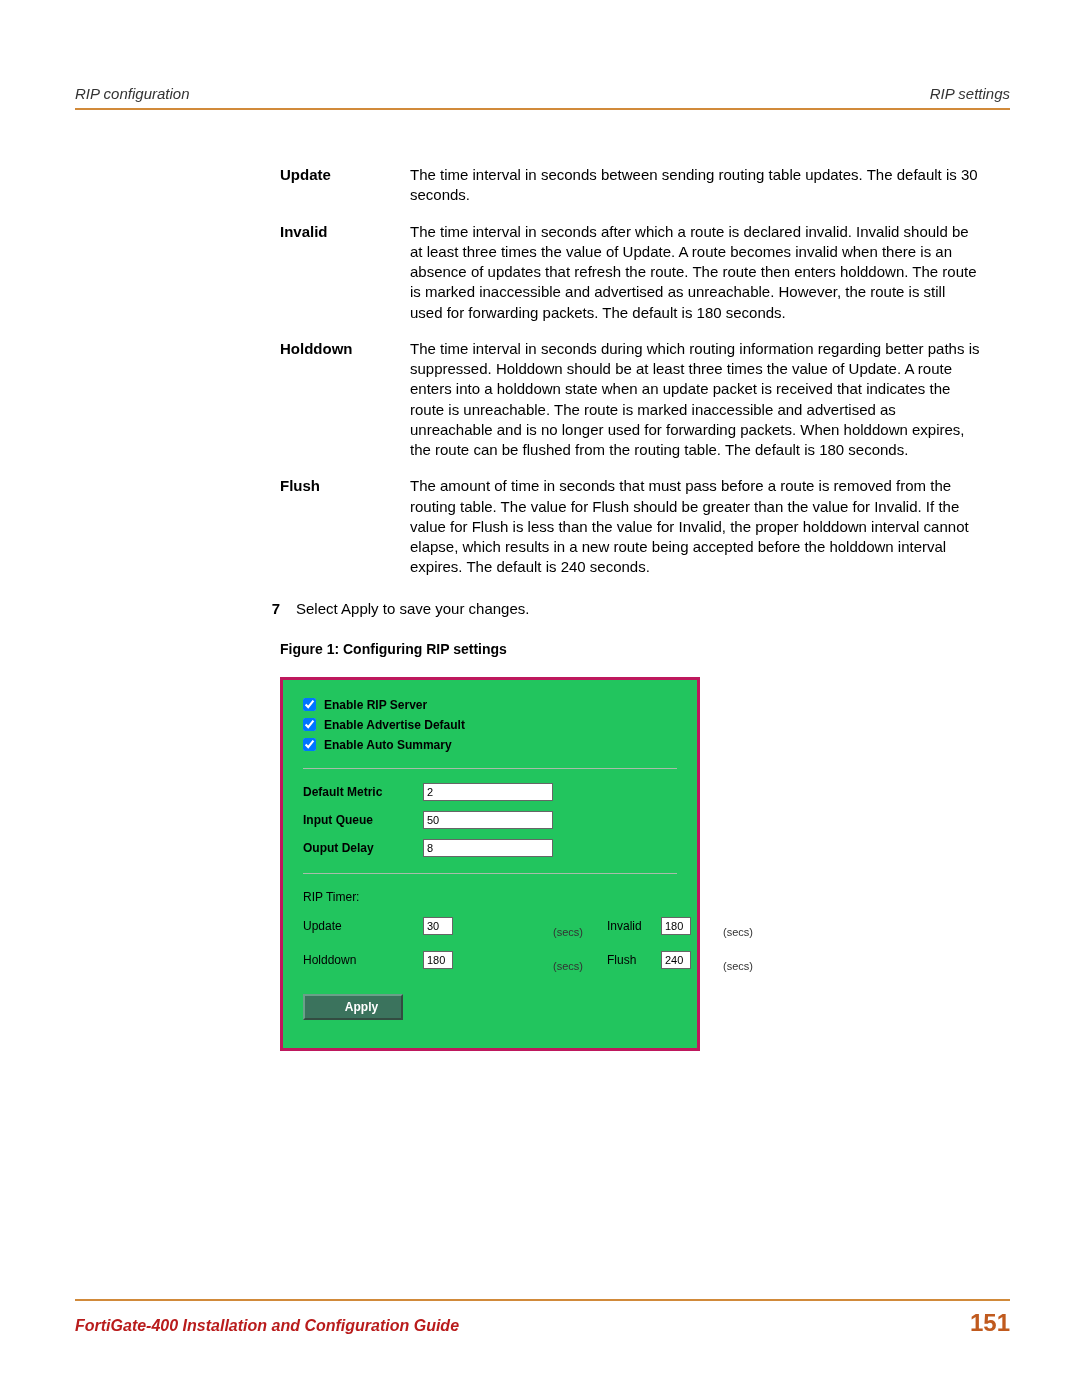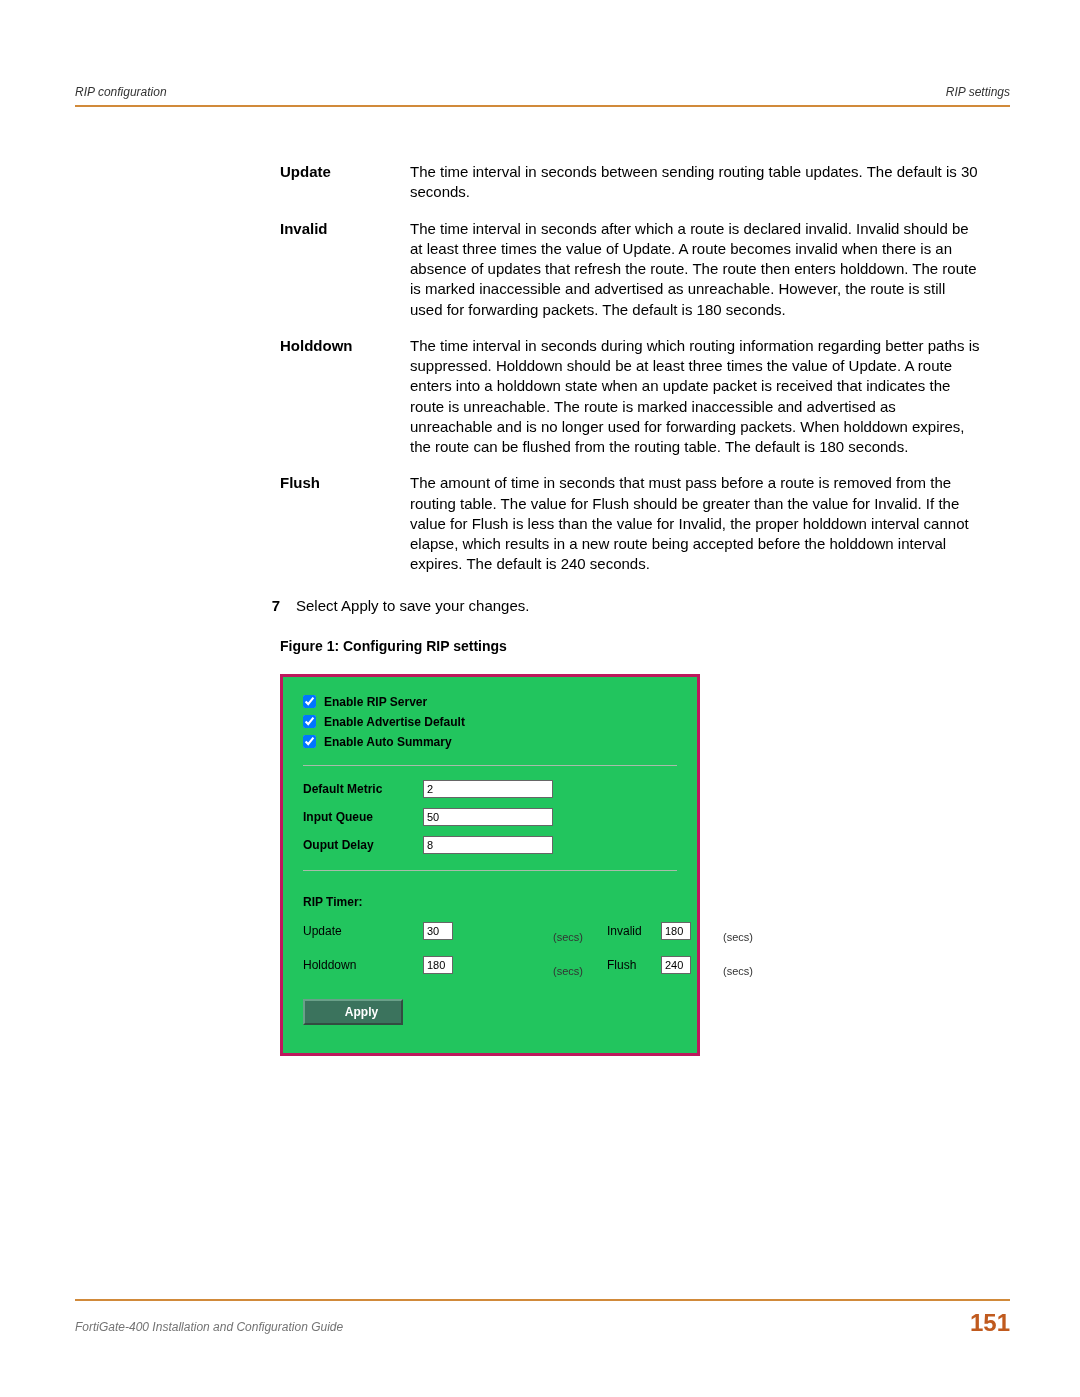--- a/index.html
+++ b/index.html
@@ -13,21 +13,21 @@
     width: 1080px;
     height: 1397px;
     position: relative;
     box-sizing: border-box;
     padding: 85px 70px 0 75px;
   }
   .running-header {
     display: flex;
     justify-content: space-between;
     font-style: italic;
-    font-size: 12px;
+    font-size: 15px;
     color: #333;
     padding-bottom: 6px;
     border-bottom: 2px solid #d18a3a;
   }
   .content {
     margin-top: 55px;
     margin-left: 205px;
     margin-right: 30px;
   }
   .def-row {
@@ -104,22 +104,22 @@
     font-size: 11px;
     padding: 0 3px;
     box-sizing: border-box;
     border: 1px solid #666;
     background: #fff;
     width: 100%;
   }
   .fg-short { width: 30px; }
   .secs { font-size: 11px; color: #333; margin-top: 12px; }
   .section-title {
-    font-weight: bold;
-    margin-top: 24px;
+    font-weight: normal;
+    margin-top: 16px;
     margin-bottom: 10px;
   }
   .apply-btn {
     margin-top: 22px;
     width: 100px;
     height: 26px;
     background: #3b735d;
     color: #fff;
     border: 2px outset #6aa089;
     font-family: Verdana, Geneva, sans-serif;
@@ -135,22 +135,23 @@
     left: 75px;
     right: 70px;
     border-top: 2px solid #d18a3a;
     padding-top: 8px;
     display: flex;
     justify-content: space-between;
     align-items: baseline;
   }
   .footer-title {
     font-style: italic;
-    font-size: 12px;
-    color: #737373;
+    font-size: 16px;
+    color: #b91c1c;
+    font-weight: bold;
   }
   .footer-page {
     font-weight: bold;
     color: #c05a1e;
     font-size: 24px;
   }
 </style>
 </head>
 <body>
 

